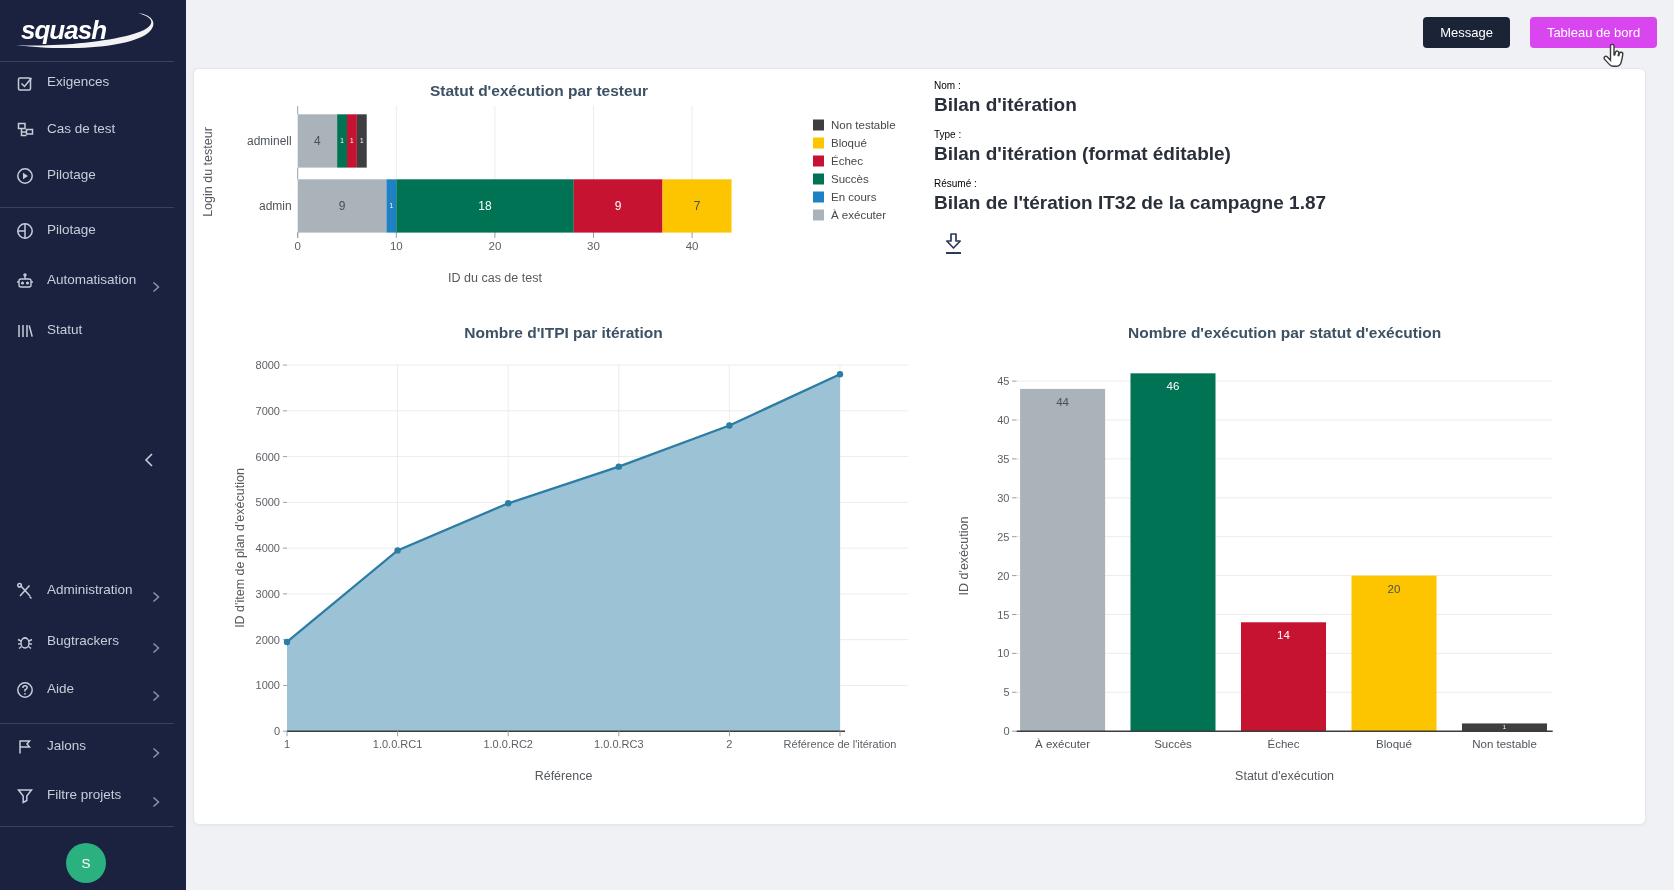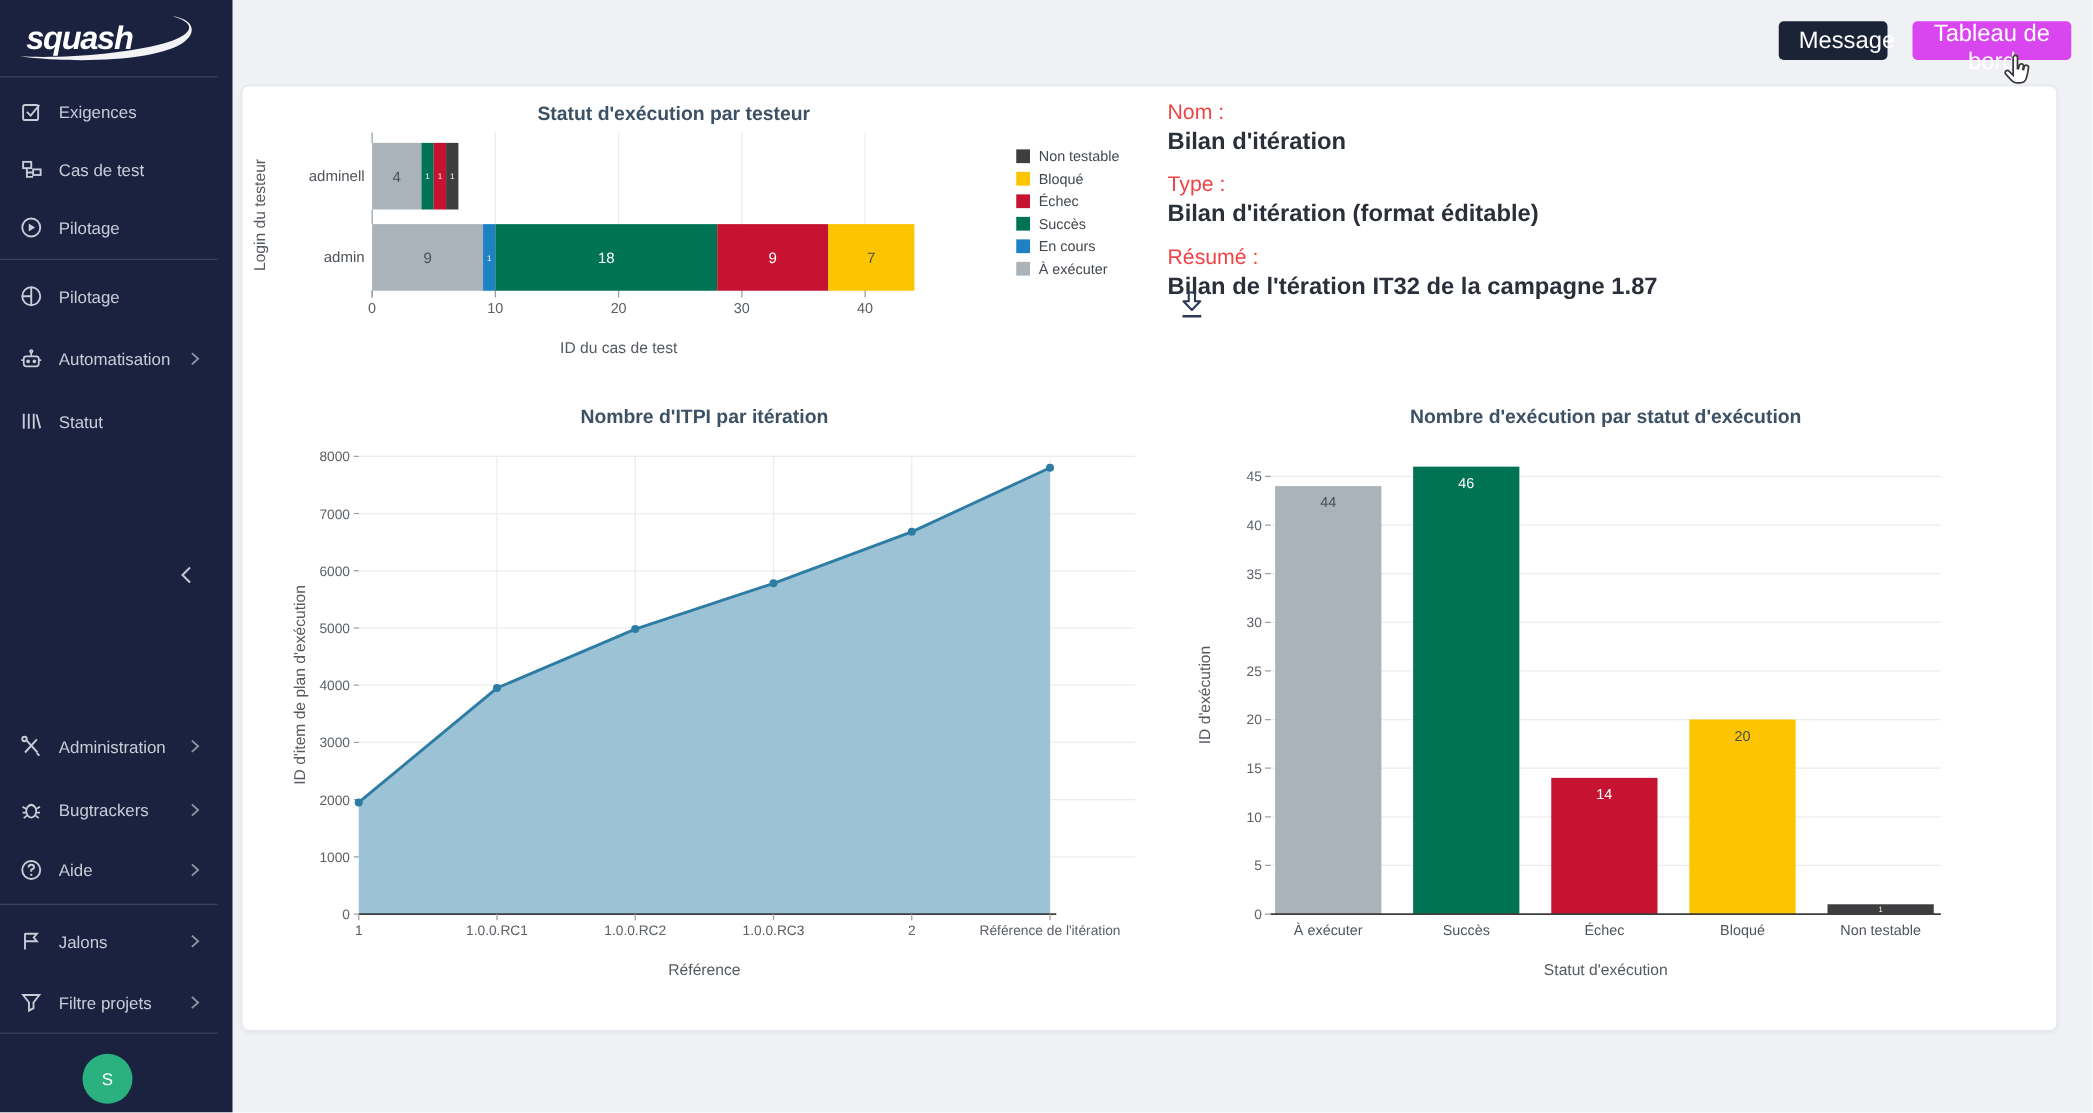--- a/index.html
+++ b/index.html
@@ -12,48 +12,48 @@
   svg{font-family:inherit;}
   
   .sidebar{
     position:absolute;left:0;top:0;width:186px;height:890px;
     background:#1a2240;color:#c8cdd8;
   }
   .logo-wrap{position:absolute;left:10px;top:8px;width:152px;height:46px;}
   .sb-divider{position:absolute;left:0;width:174px;height:1px;background:rgba(255,255,255,.14);}
   .sb-item{
     position:absolute;left:0;width:174px;height:30px;
-    display:flex;align-items:center;gap:13px;padding-left:16px;box-sizing:border-box;
+    display:flex;gap:13px;padding-left:16px;box-sizing:border-box;
     font-size:13.5px;color:#c8cdd8;cursor:pointer;
   }
   .sb-item .ic{width:18px;height:18px;flex:0 0 18px;display:flex;align-items:center;justify-content:center;}
   .sb-item .chev{position:absolute;right:14px;top:9px;}
   .collapse-btn{position:absolute;left:144px;top:452px;width:20px;height:22px;cursor:pointer;}
   .avatar{
     position:absolute;left:66px;top:843px;width:40px;height:40px;border-radius:50%;
     background:#2bb07f;color:#fff;display:flex;align-items:center;justify-content:center;
     font-size:13.5px;cursor:pointer;
   }
   
   .btn{
     position:absolute;top:17px;height:31px;border:none;border-radius:4px;
-    color:#fff;font-size:19px;font-family:inherit;cursor:pointer;padding:0 16px;
+    color:#fff;font-size:13px;font-family:inherit;cursor:pointer;padding:0 16px;
   }
   .btn-message{left:1423px;width:87px;background:#1b2337;}
   .btn-dashboard{left:1530px;width:127px;background:#d946ef;}
   
   .card{
     position:absolute;left:193px;top:68px;width:1451px;height:755px;
     background:#ffffff;border:1px solid #e4e7ed;border-radius:6px;
     box-shadow:0 1px 3px rgba(20,30,60,.05);
   }
   .chart-svg{position:absolute;}
   
   .info-panel{position:absolute;left:740px;top:11px;width:470px;}
-  .info-label{font-size:17px;color:#ef4444;margin:0 0 3px 0;}
+  .info-label{font-size:10px;color:#000000;margin:0 0 3px 0;}
   .info-value{font-size:19px;color:#2a2f3a;margin:0 0 13px 0;font-weight:bold;}
   .dl-btn{position:absolute;left:748px;top:163px;width:24px;height:26px;cursor:pointer;background:none;border:none;padding:0;}
   
   .cursor-hand{position:absolute;left:1600px;top:42px;width:28px;height:28px;pointer-events:none;z-index:50;}
 </style>
 </head>
 <body>
 
 <nav class="sidebar">
   <div class="logo-wrap">

